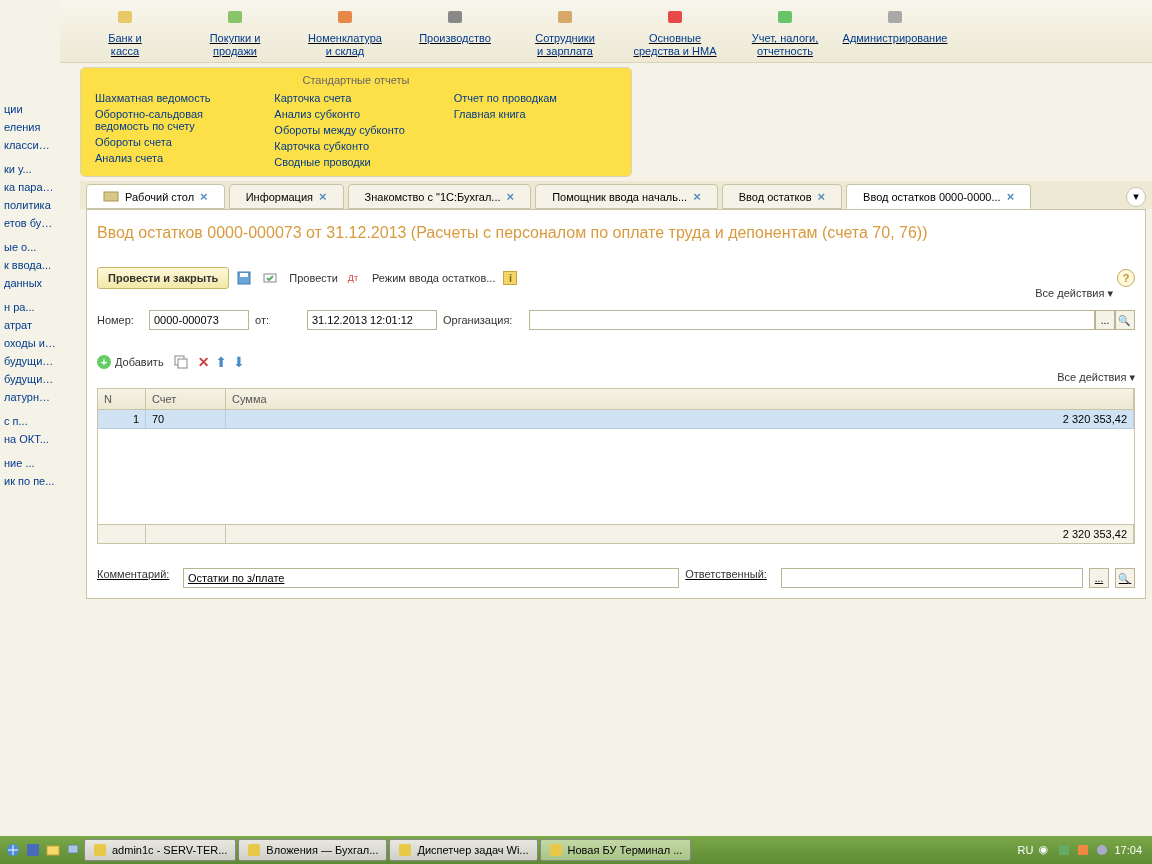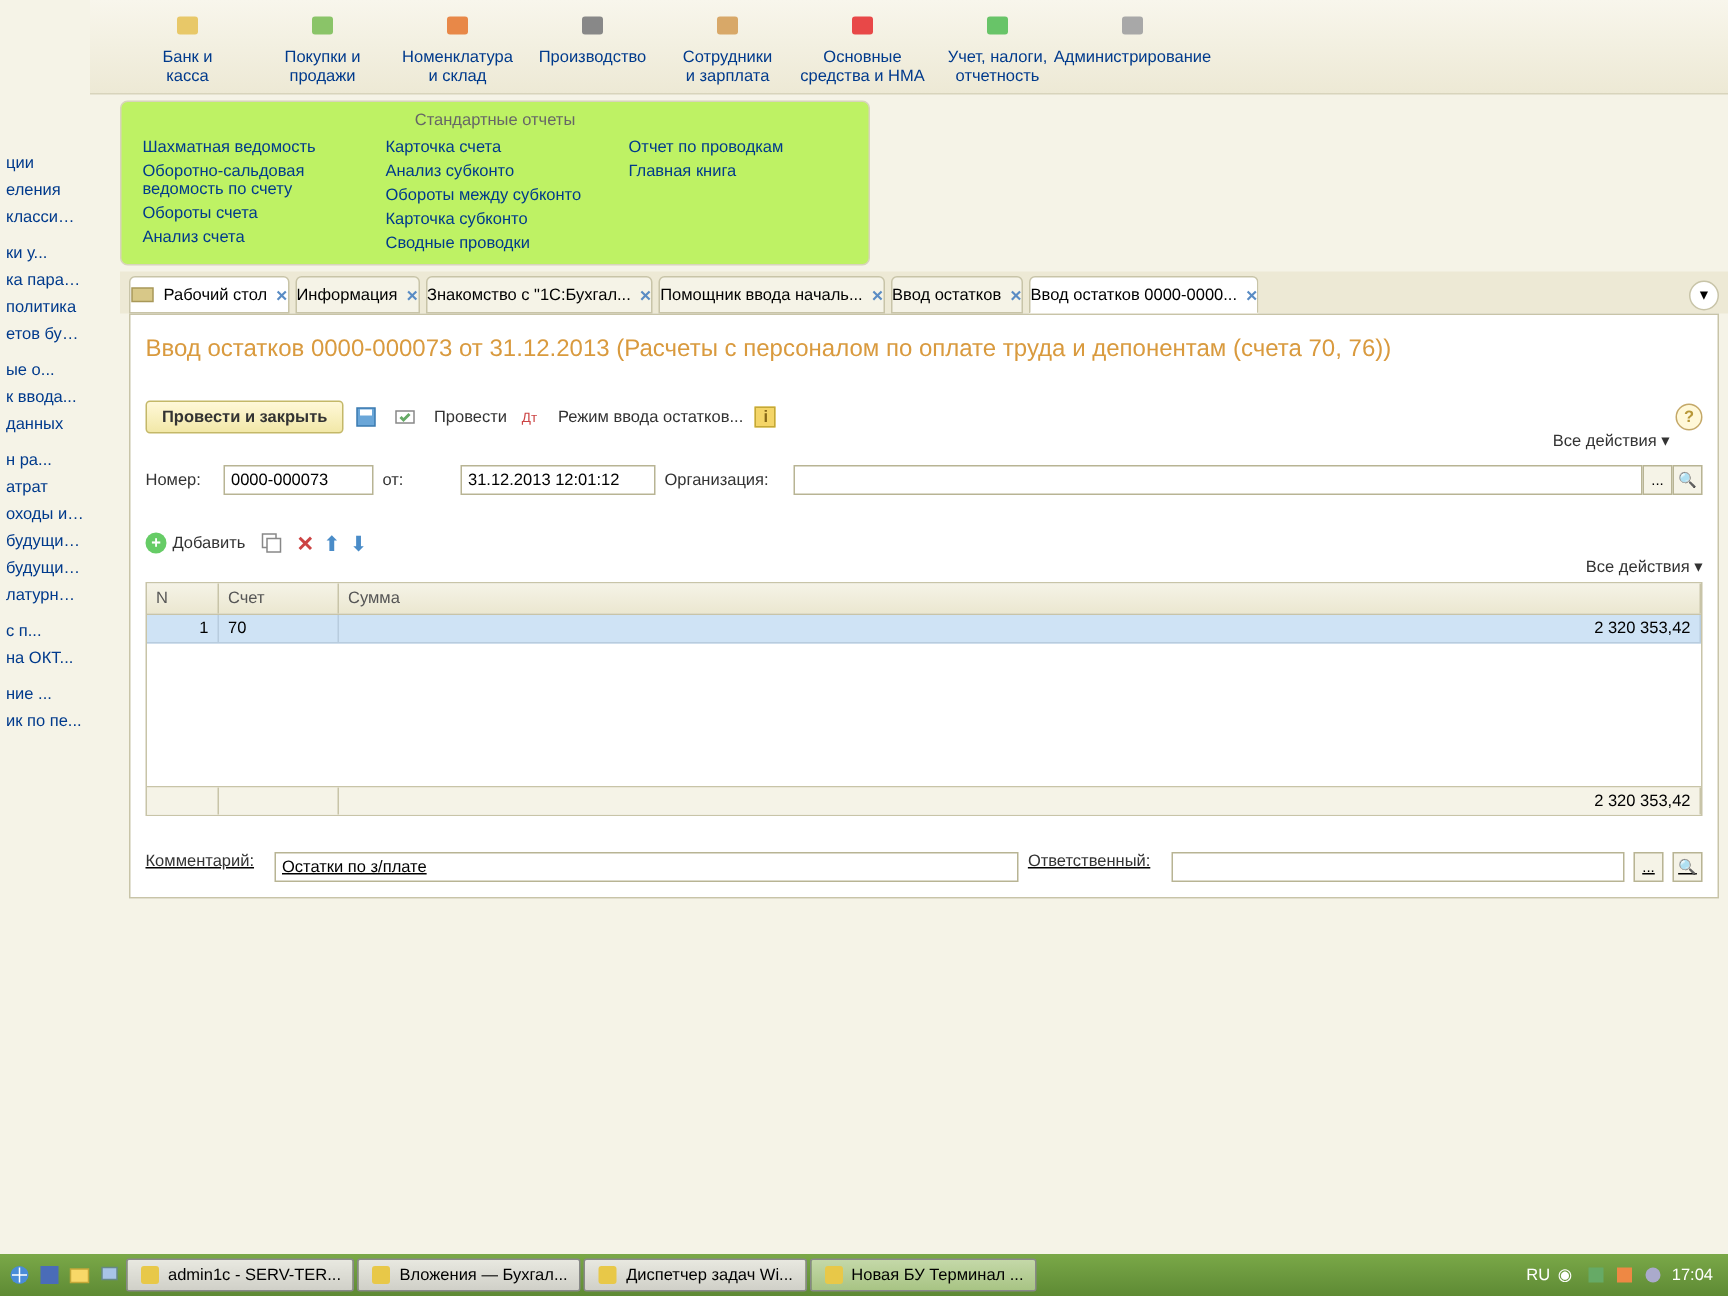--- a/index.html
+++ b/index.html
@@ -1,35 +1,35 @@
 <!DOCTYPE html>
 <html><head>
 <meta charset="utf-8">
 <style>
 * { margin: 0; padding: 0; box-sizing: border-box; }
 body { font-family: Arial, sans-serif; font-size: 11px; background: #f5f3e7; width: 1152px; height: 864px; overflow: hidden; position: relative; }
 
-.top-nav { display: flex; background: linear-gradient(#f8f6ec, #ede9d5); padding: 8px 20px 4px; border-bottom: 1px solid #d8d4bc; margin-left: 60px; }
+.top-nav { display: flex; background: linear-gradient(#f8f6ec, #ede9d5); padding: 8px 20px 4px; gap: 20px; border-bottom: 1px solid #d8d4bc; margin-left: 60px; text-decoration: underline; }
 .nav-item { display: flex; flex-direction: column; align-items: center; width: 90px; cursor: pointer; color: #003a8c; }
 .nav-item.active { background: #fff; border: 1px solid #ccc8b0; border-bottom: none; border-radius: 3px 3px 0 0; padding: 4px; }
 .nav-icon { width: 20px; height: 18px; margin-bottom: 6px; }
 .nav-label { text-align: center; line-height: 13px; font-size: 11px; }
 
-.reports-panel { background: #bef264; border: 1px solid #d8d4bc; border-radius: 5px; margin: 4px 0 4px 80px; padding: 6px; width: 500px; }
+.reports-panel { background: #fde047; border: 1px solid #d8d4bc; border-radius: 5px; margin: 4px 0 4px 80px; padding: 6px; width: 552px; }
 .reports-title { text-align: center; color: #666; font-size: 11px; padding-bottom: 4px; }
 .reports-cols { display: flex; }
 .reports-col { flex: 1; padding: 0 8px; }
 .reports-col a { display: block; color: #003a8c; text-decoration: none; padding: 2px 0; font-size: 11px; cursor: pointer; }
 
 .sidebar { position: absolute; left: 0; top: 0; width: 60px; background: #f5f3e7; height: 770px; padding-top: 100px; }
 .sidebar-item { color: #003a8c; padding: 3px 4px; font-size: 11px; cursor: pointer; white-space: nowrap; overflow: hidden; text-overflow: ellipsis; }
 .sidebar-head { font-weight: bold; color: #555; }
 
 .tabs-row { display: flex; background: #ede9d5; padding: 3px 6px 0; gap: 4px; align-items: center; margin-left: 80px; }
-.tab { background: #f5f3e7; border: 1px solid #c8c4a8; border-radius: 4px 4px 0 0; padding: 4px 0; display: flex; align-items: center; gap: 6px; font-size: 11px; cursor: pointer; }
+.tab { background: #f5f3e7; border: 1px solid #c8c4a8; border-radius: 4px 4px 0 0; padding: 4px 16px; display: flex; align-items: center; gap: 6px; font-size: 11px; cursor: pointer; }
 .tab.dsk { background: #fff; }
 .tab.active { background: #fff; border-bottom: 1px solid #fff; }
 .tab-close { color: #5a8cc4; font-weight: bold; cursor: pointer; font-size: 13px; }
 .tabs-more { width: 20px; height: 20px; border: 1px solid #c8c4a8; border-radius: 50%; background: #fff; display: flex; align-items: center; justify-content: center; margin-left: auto; cursor: pointer; }
 
 .content { background: #fff; margin: 0 6px 6px 86px; border: 1px solid #c8c4a8; padding: 10px; height: 390px; display: flex; flex-direction: column; }
 .doc-title { color: #d99a3e; font-size: 16px; padding: 4px 0 10px; }
 .toolbar { display: flex; align-items: center; gap: 4px; padding: 4px 0; }
 .btn-main { background: linear-gradient(#fff8d8,#f2e8a8); border: 1px solid #c4b868; border-radius: 3px; padding: 4px 10px; font-weight: bold; color: #333; cursor: pointer; font-size: 11px; }
 .tb-btn { width: 22px; height: 22px; display: flex; align-items: center; justify-content: center; border: 1px solid transparent; border-radius: 2px; cursor: pointer; }

